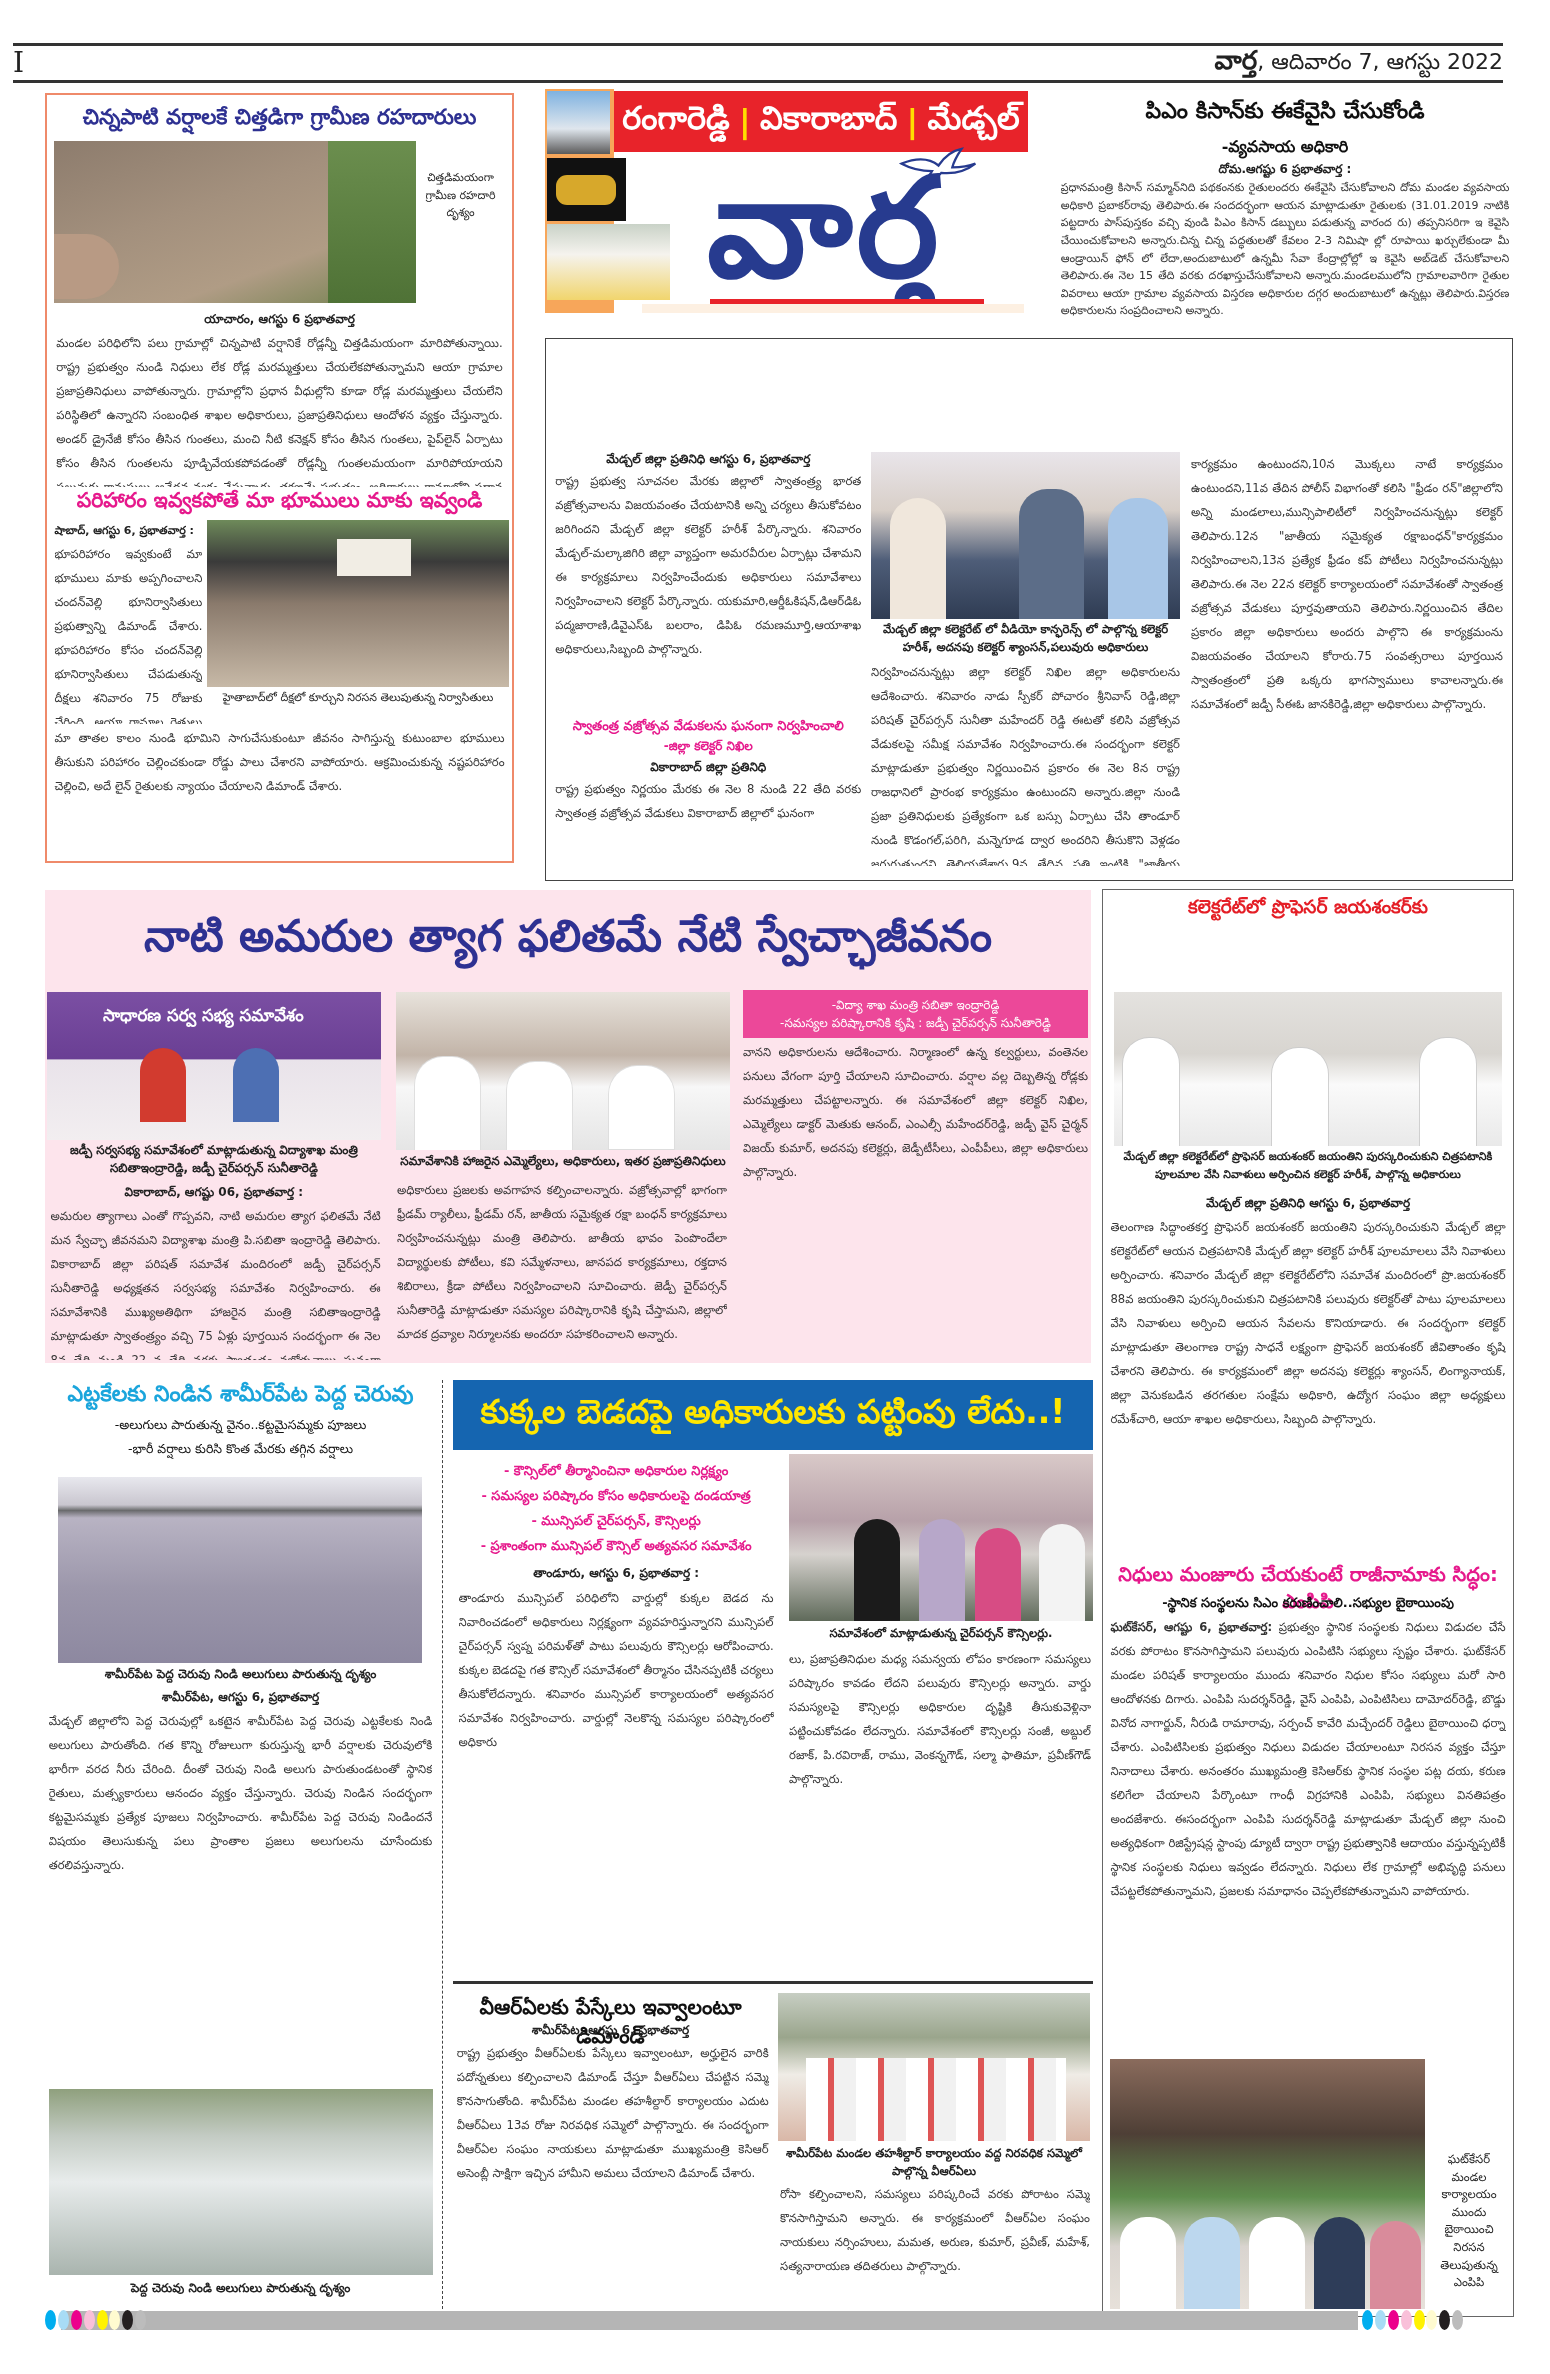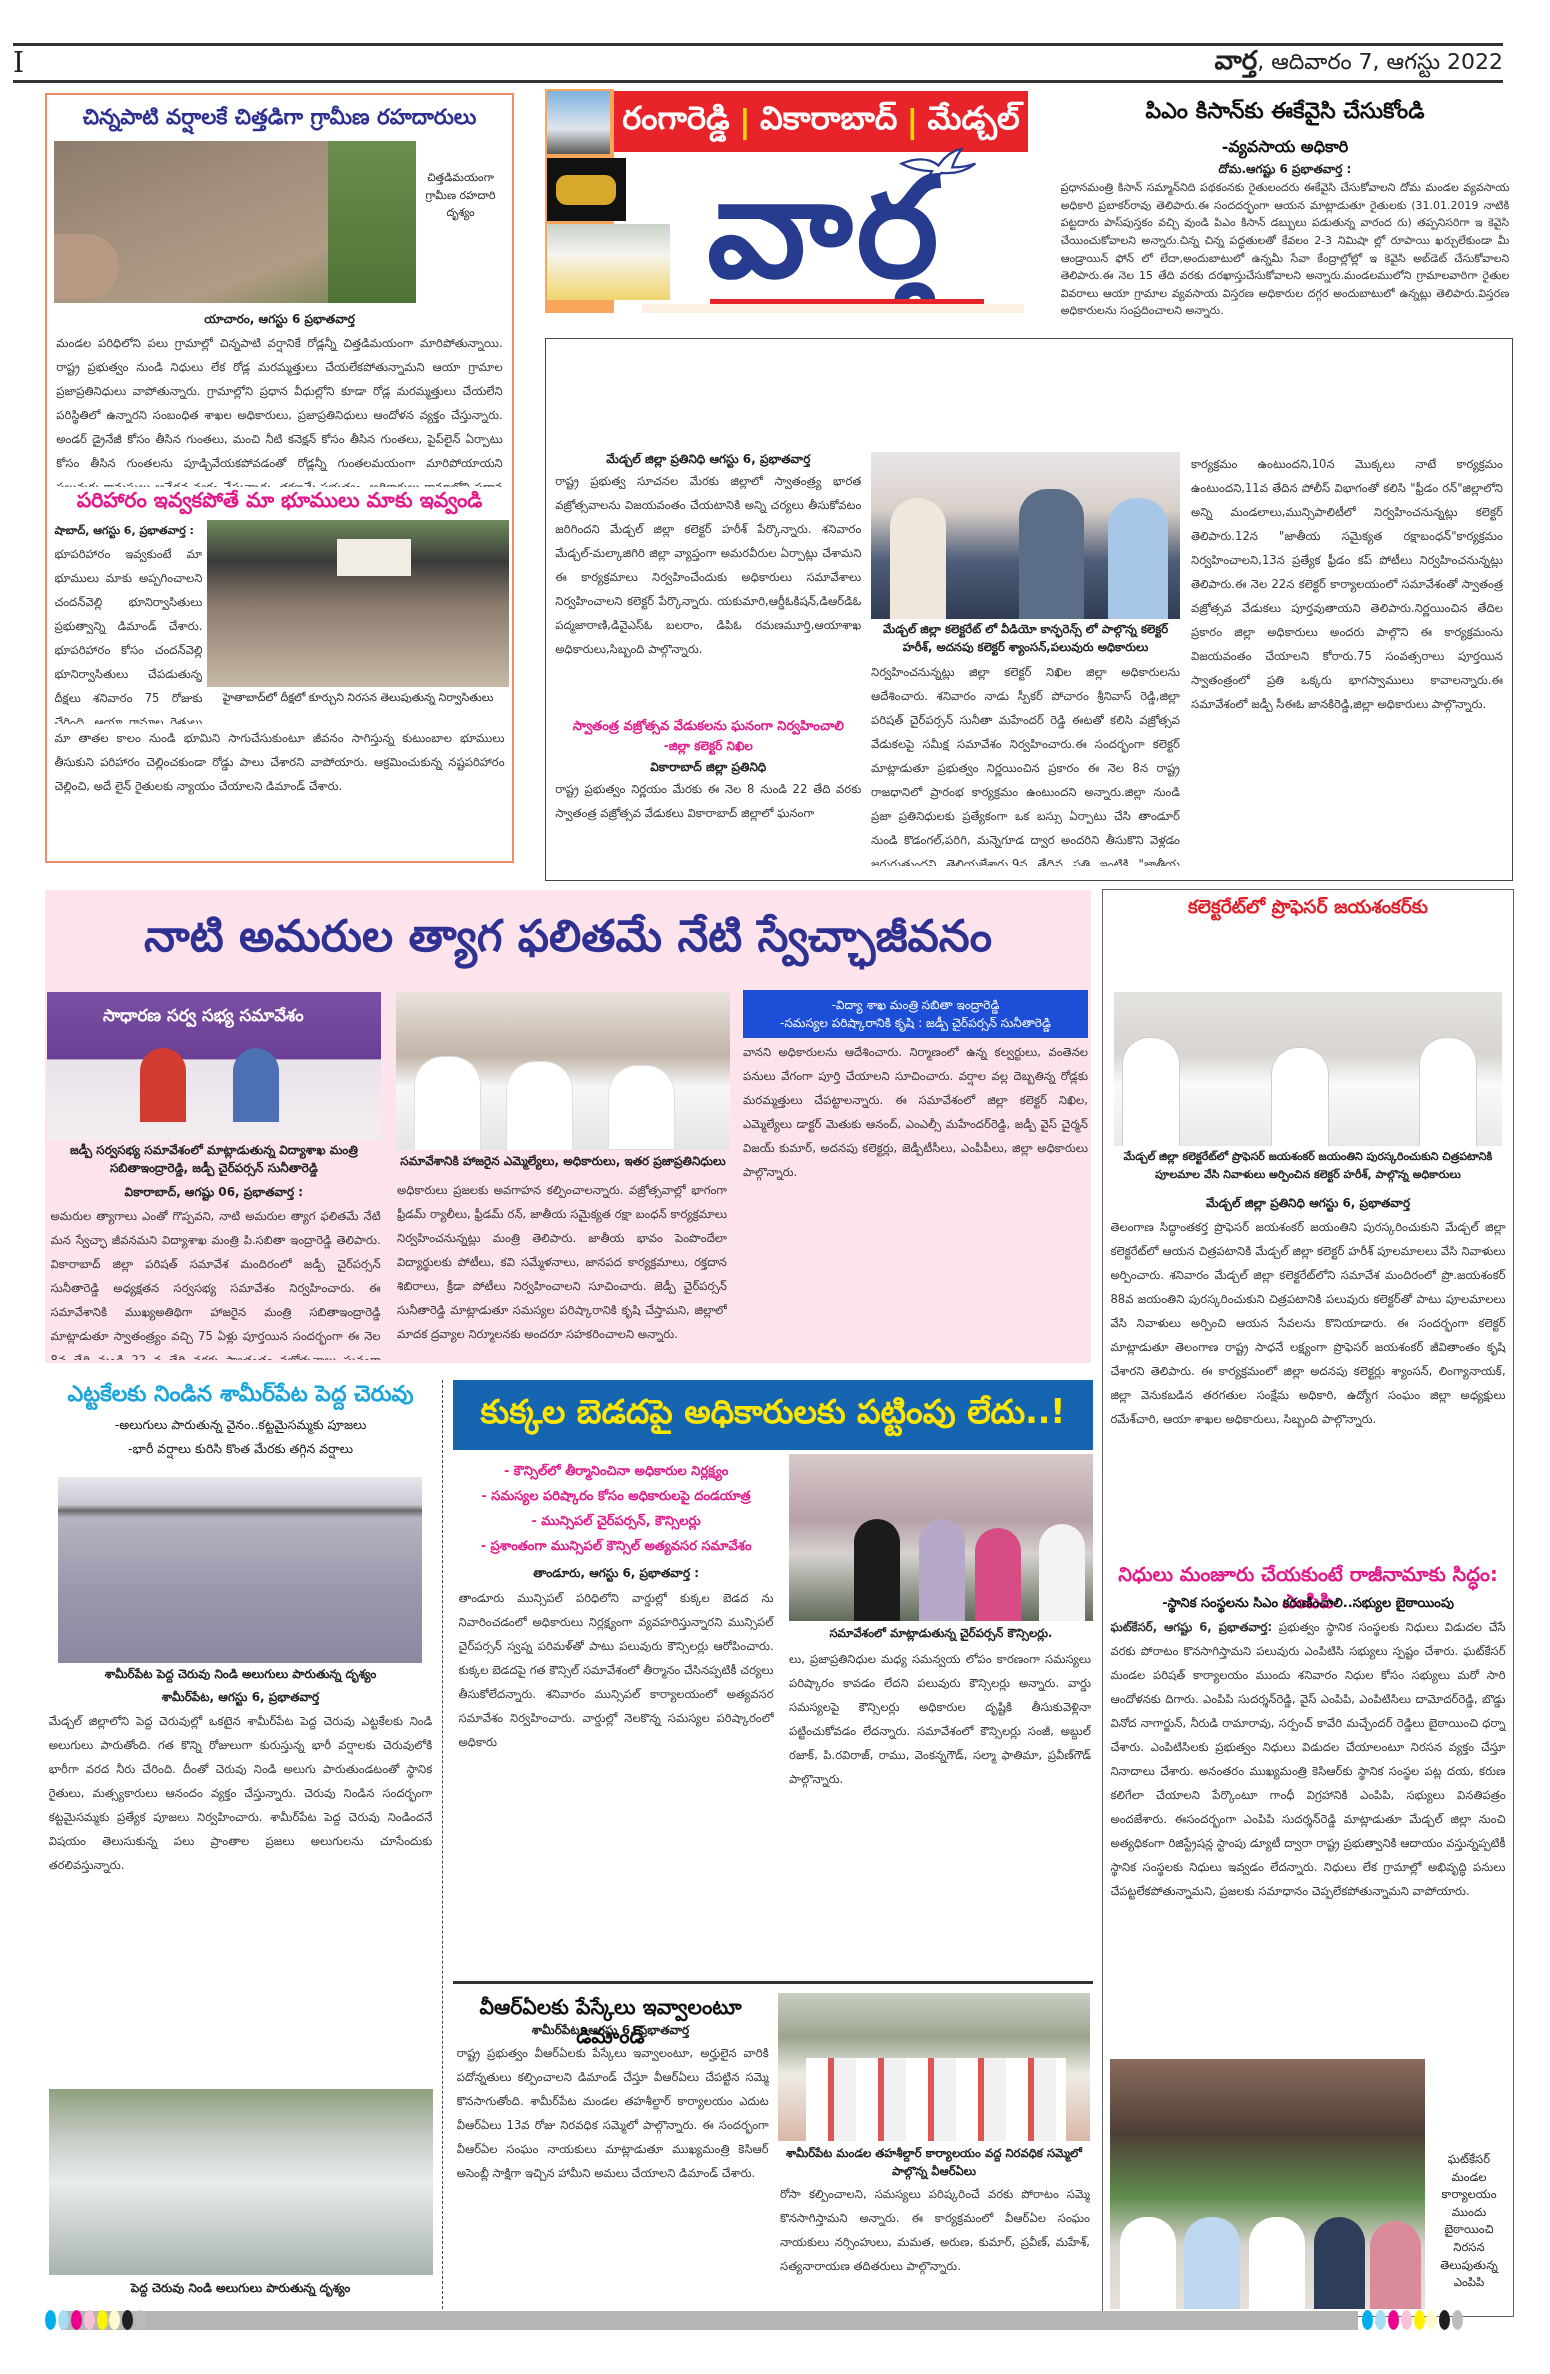--- a/index.html
+++ b/index.html
@@ -25,21 +25,21 @@
 
   .rain-box { border: 2.8px solid #ef8a6a; }
   .h-navy { color: #2e3192; font-weight: bold; text-align: center; }
   .h-red { color: #e41e26; font-weight: bold; text-align: center; }
   .h-pink { color: #e6198c; font-weight: bold; text-align: center; }
   .h-cyan { color: #1ba5dc; font-weight: bold; text-align: center; }
   .h-black { color: #111; font-weight: bold; text-align: center; }
   .h-yellow { color: #ffe600; font-weight: bold; text-align: center; }
 
   .pinkpanel { background: #fde4ec; }
-  .greenbar { background: #1d4ed8; color: #fff; font-size: 12px; text-align: center; padding: 5.6px; line-height: 18.6px; }
+  .greenbar { background: #ec4899; color: #fff; font-size: 12px; text-align: center; padding: 5.6px; line-height: 18.6px; }
   .bluebar { background: #1565b0; }
   .col { position: absolute; }
   .dotsep { border-left: 1.9px dashed #444; }
 
   .cmyk { position: absolute; top: 2310px; height: 20.4px; display: flex; gap: 1.9px; }
   .cmyk span { width: 11px; height: 20.4px; border-radius: 50%; display: block; }
   .grey-strip { position: absolute; top: 2311px; left: 61px; right: 193px; height: 18.6px; background: #b5b5b5; }
 </style>
 </head>
 <body>

